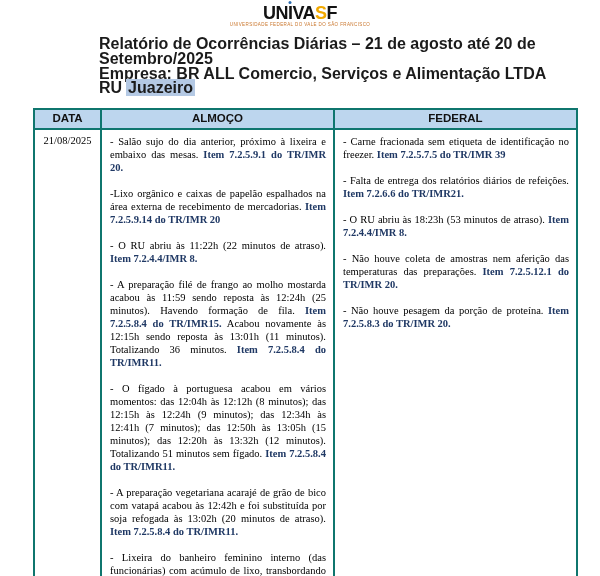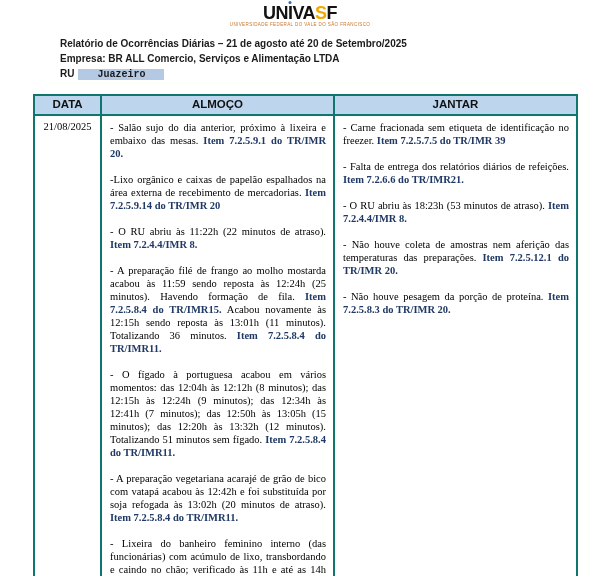--- a/index.html
+++ b/index.html
@@ -16,22 +16,22 @@
   body{font-family:"Liberation Sans",sans-serif;color:var(--ink);}
 
   .logo-wrap{margin-top:4px;display:flex;flex-direction:column;align-items:center;}
   .logo-word{font-weight:bold;font-size:18px;line-height:18px;letter-spacing:-0.5px;color:#121212;}
   .logo-i{position:relative;color:#121212;}
   .logo-i::after{content:"";position:absolute;width:3px;height:3px;border-radius:50%;
     background:var(--logo-blue);top:-2.5px;left:50%;transform:translateX(-50%);}
   .logo-s{color:var(--logo-yellow);}
   .logo-sub{font-size:4.5px;line-height:6px;color:var(--logo-sub);letter-spacing:0.4px;white-space:nowrap;}
 
-  .title-block{margin:9px 0 0 60px;font-weight:bold;font-size:10px;line-height:14.8px;color:var(--ink);}
-  .hl{background:var(--highlight);padding:0 19px;font-family:Liberation Mono, monospace;}
+  .title-block{margin:9px 0 0 99px;font-weight:bold;font-size:16px;line-height:14.8px;color:var(--ink);}
+  .hl{background:var(--highlight);padding:0 2px;}
   .ru-label{margin-right:4px;}
 
   table.report{border-collapse:collapse;table-layout:fixed;width:543px;margin:12px 0 0 33px;
     border:2px solid #000;}
   table.report th,table.report td{border:2px solid #0f766e;vertical-align:top;}
   th.colhead{background:var(--header-fill);font-family:"Liberation Sans",sans-serif;
     font-weight:bold;font-size:11.5px;height:20px;text-align:center;padding:2px 0;color:#111;}
   td{font-family:"Liberation Serif",serif;font-size:10.5px;line-height:13px;color:#000;}
   td.date-cell{text-align:center;padding-top:4px;}
   td.meal-cell{padding:5px 7px 4px 8px;text-align:justify;}
@@ -58,21 +58,21 @@
   <table class="report">
     <colgroup>
       <col style="width:67px">
       <col style="width:233px">
       <col style="width:243px">
     </colgroup>
     <thead>
       <tr>
         <th class="colhead">DATA</th>
         <th class="colhead">ALMOÇO</th>
-        <th class="colhead">JANTAR</th>
+        <th class="colhead">FEDERAL</th>
       </tr>
     </thead>
     <tbody>
       <tr>
         <td class="date-cell">21/08/2025</td>
         <td class="meal-cell">
             <p class="entry"><span>- Salão sujo do dia anterior, próximo à lixeira e embaixo das mesas. </span><span class="item-ref">Item 7.2.5.9.1 do TR/IMR 20.</span></p>
             <p class="entry"><span>-Lixo orgânico e caixas de papelão espalhados na área externa de recebimento de mercadorias. </span><span class="item-ref">Item 7.2.5.9.14 do TR/IMR 20</span></p>
             <p class="entry"><span>- O RU abriu às 11:22h (22 minutos de atraso). </span><span class="item-ref">Item 7.2.4.4/IMR 8.</span></p>
             <p class="entry"><span>- A preparação filé de frango ao molho mostarda acabou às 11:59 sendo reposta às 12:24h (25 minutos). Havendo formação de fila. </span><span class="item-ref">Item 7.2.5.8.4 do TR/IMR15.</span><span> Acabou novamente às 12:15h sendo reposta às 13:01h (11 minutos). Totalizando 36 minutos. </span><span class="item-ref">Item 7.2.5.8.4 do TR/IMR11.</span></p>

